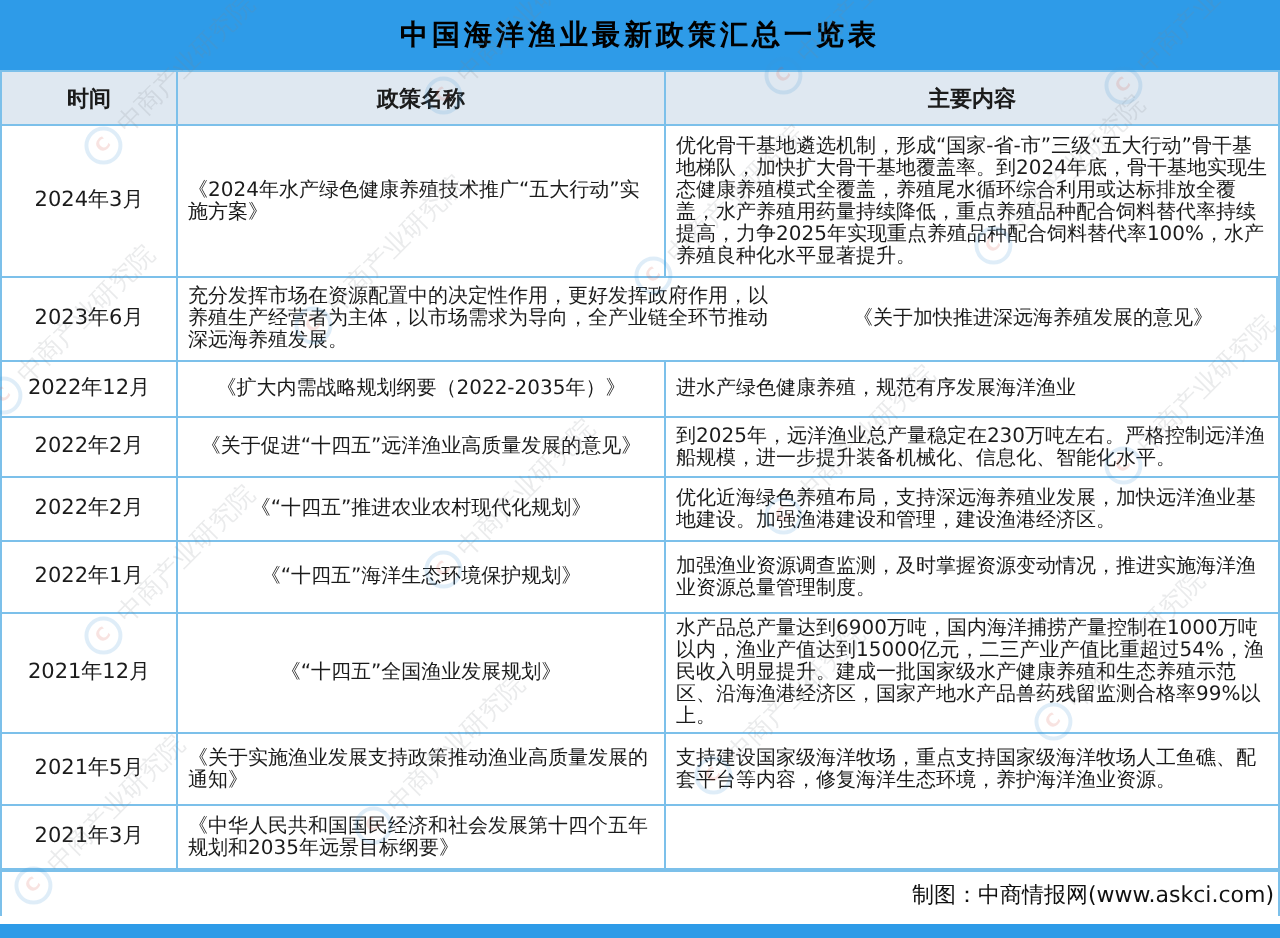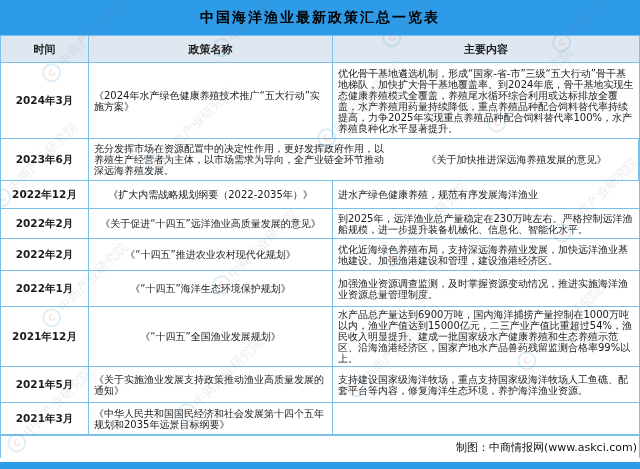--- a/index.html
+++ b/index.html
@@ -12,21 +12,21 @@
     height:35px; background:#2E9BE8; color:#000000;
     display:flex; align-items:center; justify-content:center;
     font-size:14px; font-weight:bold; letter-spacing:2px;
   }
   .table { border:1px solid #7CC0EA; border-top:1px solid #7CC0EA; }
   .row { display:flex; border-bottom:1px solid #7CC0EA; box-sizing:border-box; }
   .cell {
     box-sizing:border-box; display:flex; align-items:center;
     padding:2px 5px; font-size:10px; line-height:11px;
   }
-  .c-time  { width:88px;  justify-content:center; text-align:center; font-size:10.5px; border-right:1px solid #7CC0EA;font-weight:bold; }
+  .c-time  { width:88px;  justify-content:center; text-align:center; font-size:10.5px; border-right:1px solid #7CC0EA; }
   .c-name  { width:244px; justify-content:center; text-align:left; border-right:1px solid #7CC0EA; }
   .c-cont  { flex:1; justify-content:flex-start; text-align:left; }
   .header-row { background:#DFE8F1; min-height:27px; }
   .header-row .cell { font-weight:bold; font-size:11px; justify-content:center; text-align:center; }
   .footer {
     height:22px; border-left:1px solid #7CC0EA; border-right:1px solid #7CC0EA;
     display:flex; align-items:center; justify-content:flex-end;
     padding-right:2px; font-size:11px; color:#111; background:#fff;
   }
   .bottombar {

